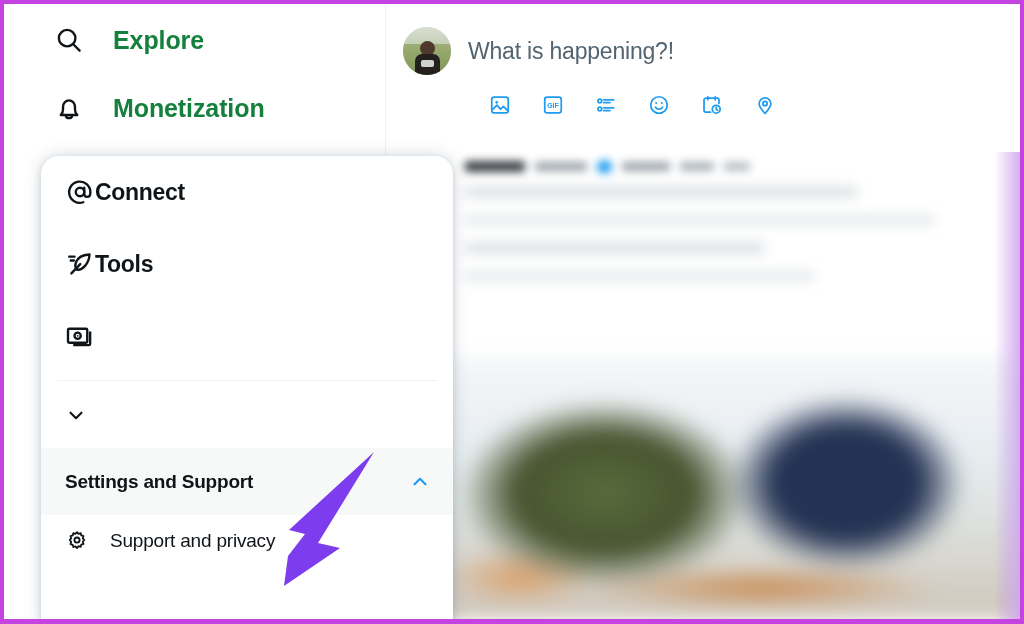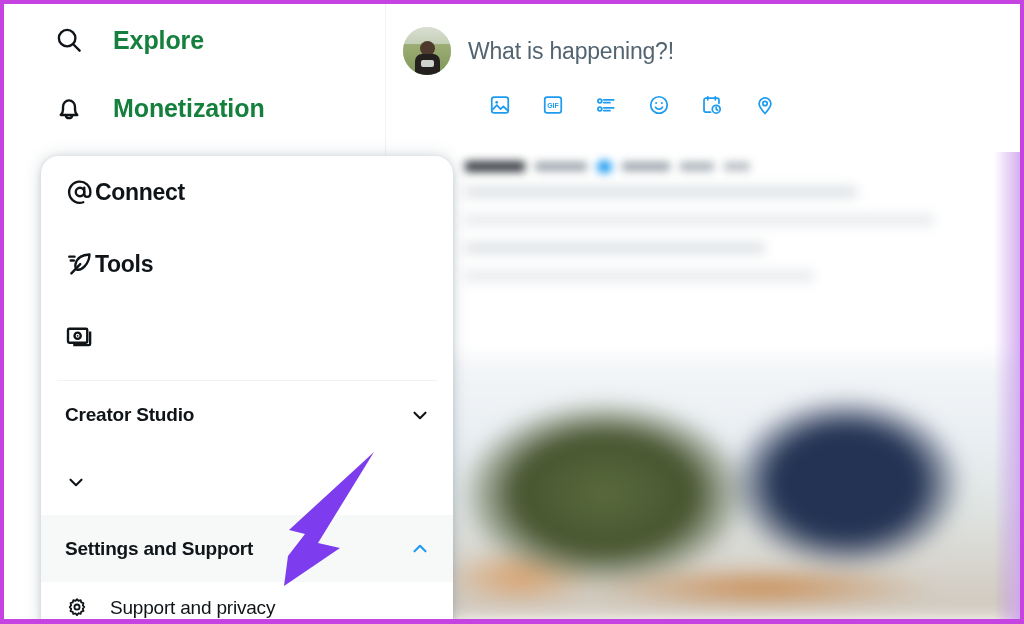--- a/index.html
+++ b/index.html
@@ -516,28 +516,20 @@
           <rect x="2.4" y="6.2" width="15.4" height="11.2" rx="1"></rect>
           <circle cx="10.1" cy="11.8" r="2.5"></circle>
           <circle cx="10.1" cy="11.8" r="0.7" fill="currentColor" stroke="none"></circle>
           <path d="M20.1 8.4v9.9c0 .6-.5 1-1 1H6.6"></path>
         </svg>
       </span>
     </div>
 
     <div class="menu-divider"></div>
 
-    <div class="menu-section">
-      <span class="section-label">Creator Studio</span>
-      <span class="chev">
-        <svg width="22" height="22" viewBox="0 0 24 24" fill="none" stroke="currentColor" stroke-width="2.3" stroke-linecap="round" stroke-linejoin="round">
-          <polyline points="6,9.5 12,15.5 18,9.5"></polyline>
-        </svg>
-      </span>
-    </div>
 
     <div class="menu-section">
       <span class="chev">
         <svg width="22" height="22" viewBox="0 0 24 24" fill="none" stroke="currentColor" stroke-width="2.3" stroke-linecap="round" stroke-linejoin="round">
           <polyline points="6,9.5 12,15.5 18,9.5"></polyline>
         </svg>
       </span>
     </div>
 
     <div class="menu-section active">

